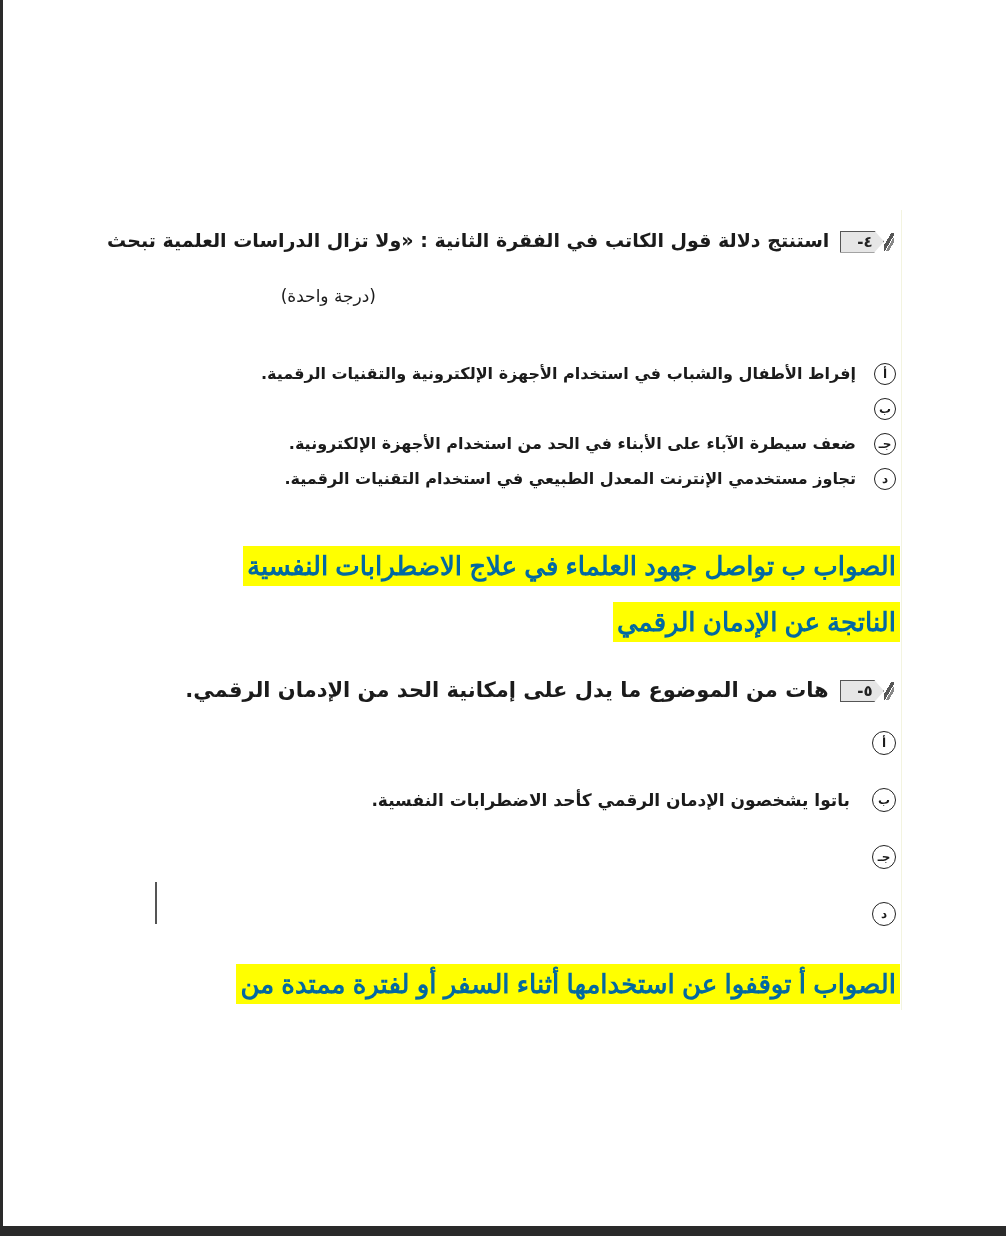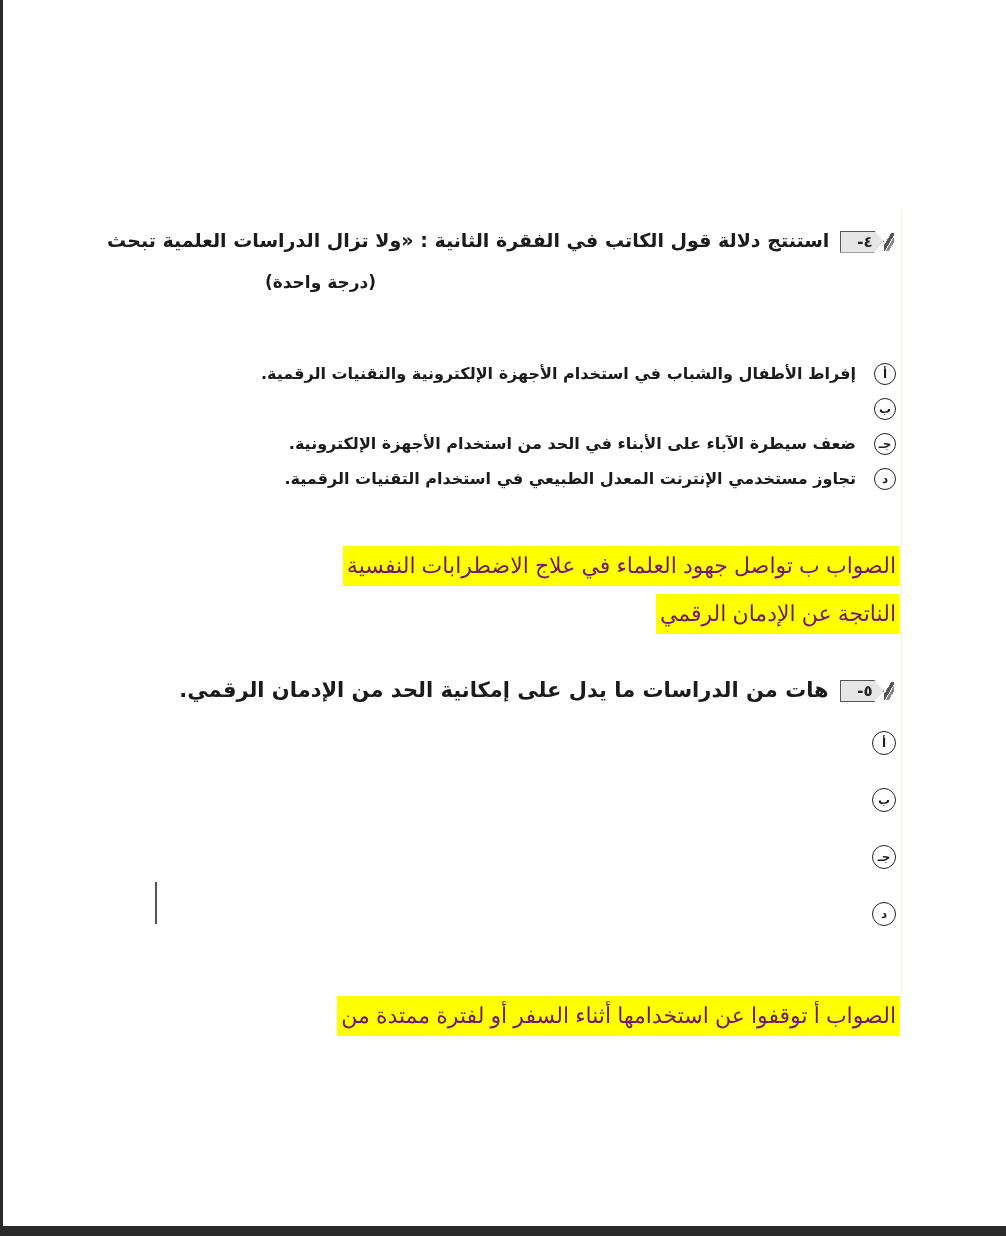--- a/index.html
+++ b/index.html
@@ -67,22 +67,22 @@
       display: inline-block;
       width: 10px;
       height: 18px;
       margin-right: 2px;
       background: linear-gradient(120deg, transparent 35%, #555 35%, #555 55%, transparent 55%, transparent 60%, #888 60%, #888 75%, transparent 75%);
       vertical-align: middle;
     }
     .score-note {
       display: block;
       font-size: 17px;
-      font-weight: bold;
-      margin-top: 6px;
+      font-weight: normal;
+      margin-top: 20px;
       padding-right: 520px;
     }
     .options {
       position: absolute;
       right: 110px;
       font-size: 16px;
       font-weight: bold;
     }
     .option {
       display: flex;
@@ -103,33 +103,33 @@
       font-weight: bold;
       margin-left: 18px;
       flex: 0 0 auto;
       box-sizing: border-box;
       line-height: 1;
     }
     .answer {
       position: absolute;
       right: 106px;
       font-family: "Liberation Sans", sans-serif;
-      font-weight: normal;
-      font-size: 22px;
+      font-weight: bold;
+      font-size: 26px;
       line-height: 40px;
-      color: #701a75;
+      color: #0369a1;
     }
     .hl {
       background: #ffff00;
       display: inline-block;
       padding: 0 4px;
       white-space: nowrap;
     }
     .hl-line { display: block; text-align: right; }
-    .hl-line + .hl-line { margin-top: 8px; }
+    .hl-line + .hl-line { margin-top: 16px; }
     .cursor-bar {
       position: absolute;
       left: 152px;
       top: 882px;
       width: 2px;
       height: 42px;
       background: #555;
     }
     .q5-options .option { height: 45px; font-size: 17px; }
     .q5-options .opt-circle { width: 24px; height: 24px; margin-left: 22px; }
@@ -177,39 +177,40 @@
       <span class="hl">الناتجة عن الإدمان الرقمي</span>
     </span>
   </div>
 
   <div class="question rtl" style="top:672px; font-size:21px;">
     <span class="q-line">
       <span class="q-badge-wrap">
         <span class="q-slash"></span>
         <span class="q-badge">٥-</span>
       </span>
-      <span>هات من الدراسات ما يدل على إمكانية الحد من الإدمان الرقمي.</span>
+      <span>هات من الموضوع ما يدل على إمكانية الحد من الإدمان الرقمي.</span>
     </span>
   </div>
 
   <div class="options q5-options rtl" style="top:720px;">
     <div class="option">
       <span class="opt-circle">أ</span>
     </div>
     <div class="option" style="margin-top:12px;">
       <span class="opt-circle">ب</span>
+      <span>باتوا يشخصون الإدمان الرقمي كأحد الاضطرابات النفسية.</span>
     </div>
     <div class="option" style="margin-top:12px;">
       <span class="opt-circle">جـ</span>
     </div>
     <div class="option" style="margin-top:12px;">
       <span class="opt-circle">د</span>
     </div>
   </div>
 
   <div class="cursor-bar"></div>
 
-  <div class="answer rtl" style="top:996px;">
+  <div class="answer rtl" style="top:964px;">
     <span class="hl-line">
       <span class="hl">الصواب أ توقفوا عن استخدامها أثناء السفر أو لفترة ممتدة من</span>
     </span>
   </div>
 </div>
 
 </body></html>

